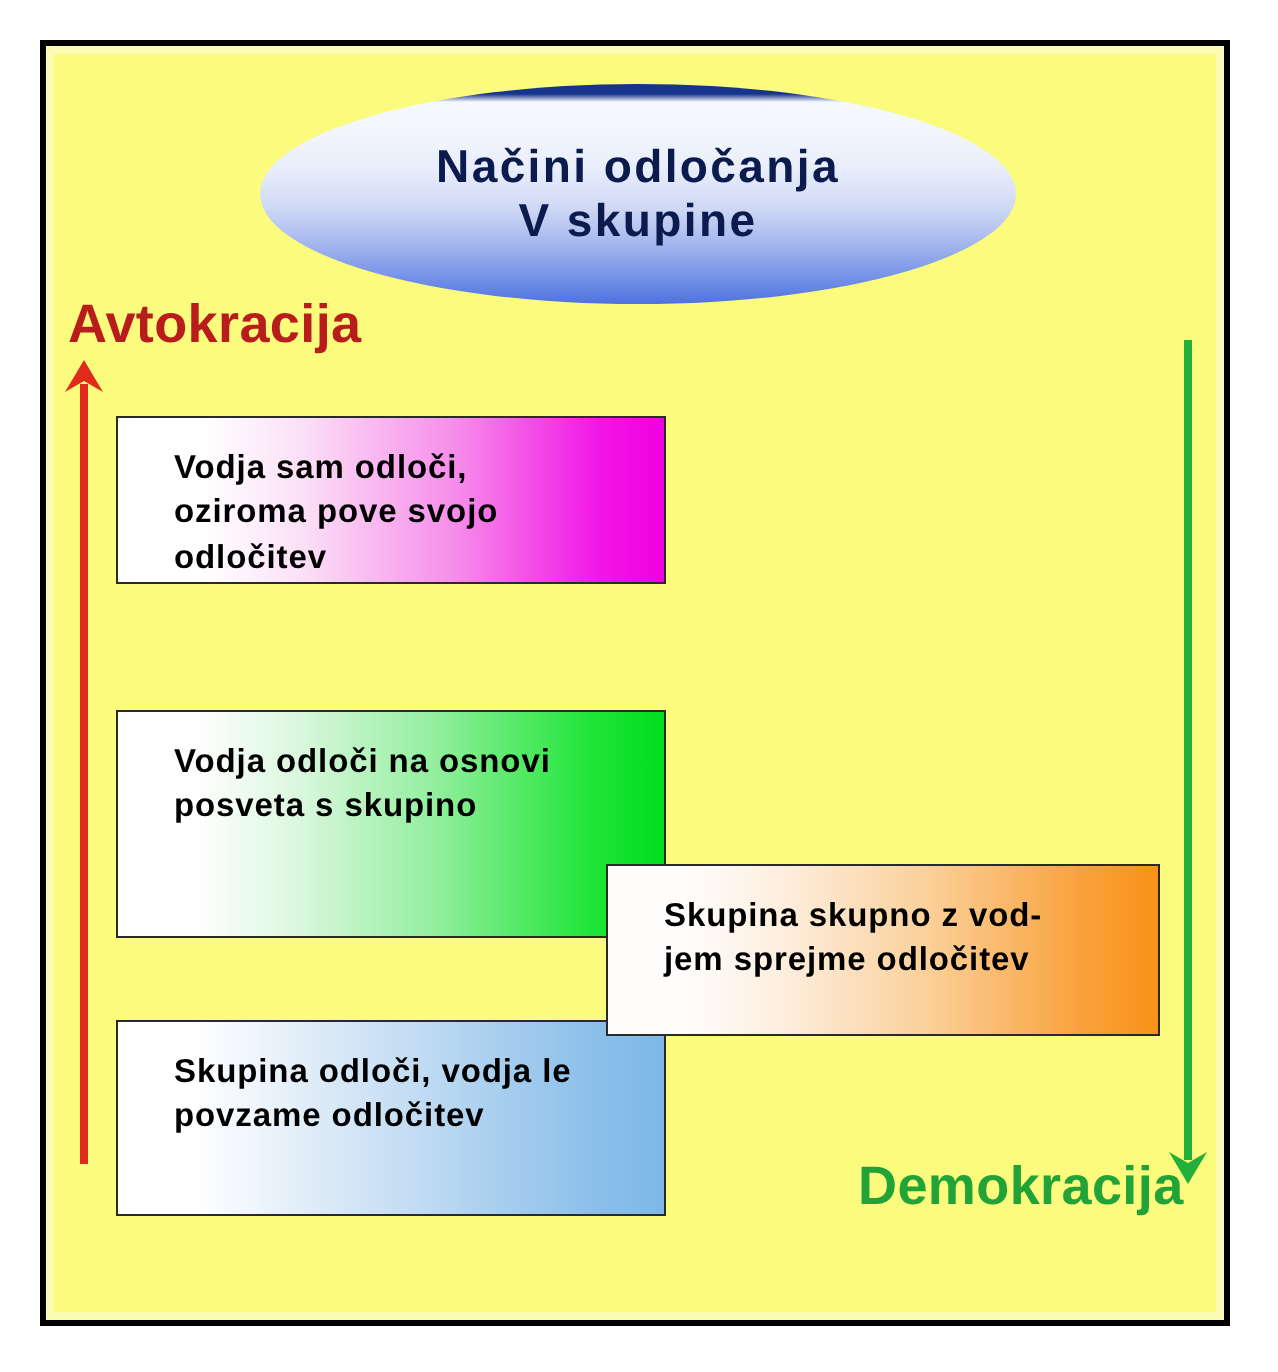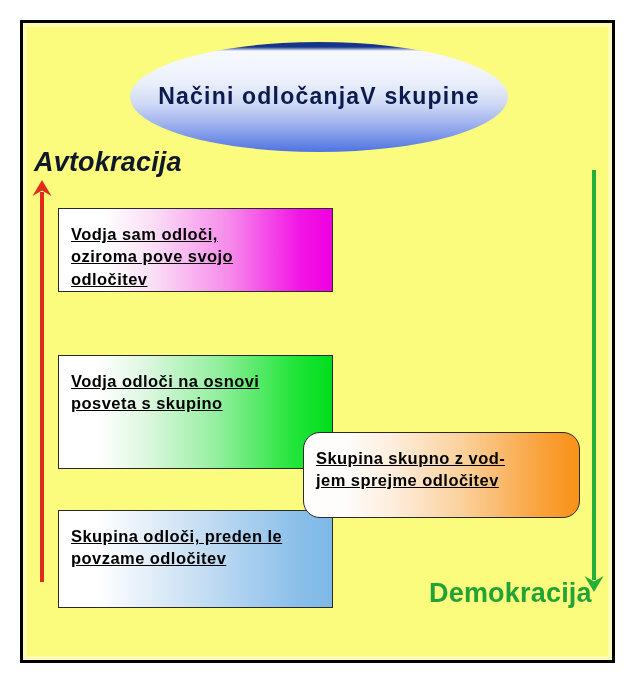--- a/index.html
+++ b/index.html
@@ -32,44 +32,43 @@
     position:absolute;
     left:130px;top:42px;
     width:378px;height:110px;
     border-radius:50%;
     background:linear-gradient(to bottom,
         #16348c 0px, #16348c 5px,
         #f6f8fd 9px, #f2f5fc 26px,
         #e9eefb 42px, #cfd9f5 62px,
         #9fb2ee 82px, #6c8ae6 100px, #4f72e0 110px);
     display:flex;
-    flex-direction:row;
+    flex-direction:column;
     align-items:center;
     justify-content:center;
     z-index:5;
   }
   .title-line{
     color:#0b1b4d;
     font-weight:bold;
     font-size:23px;
     letter-spacing:1.2px;
     line-height:1.18;
     white-space:nowrap;
   }
 
   
   #label-autocracy{
     position:absolute;
     left:34px;top:147px;
-    color:#0f172a;
+    color:#b91c1c;
     font-weight:bold;
     font-size:27px;
     letter-spacing:0.2px;
     z-index:6;
-    font-style:italic;
   }
   #label-democracy{
     position:absolute;
     left:411px;top:578px;
     color:#22a337;
     font-weight:bold;
     font-size:27px;
     letter-spacing:0.2px;
     z-index:6;
     margin-left:18px;
@@ -78,43 +77,42 @@
   
   .arrow-svg{position:absolute;z-index:4;}
   #arrow-up-wrap{left:30px;top:178px;}
   #arrow-down-wrap{left:582px;top:166px;}
 
   
   .box{
     position:absolute;
     border:1px solid #2a2a2a;
     box-sizing:border-box;
-    padding:14px 14px 0 12px;
+    padding:14px 14px 0 28px;
     z-index:3;
-    text-decoration:underline;
   }
   .box-text{
     color:#000000;
     font-weight:bold;
     font-size:16.5px;
     line-height:1.35;
     letter-spacing:0.45px;
     white-space:pre-line;
   }
 
   #box-0{left:58px;top:208px;width:275px;height:84px;
     background:linear-gradient(to right,#ffffff 0%,#ffffff 16%,#fbdff6 34%,#f68cea 62%,#f216e6 88%,#ef00e0 100%);}
   #box-1{left:303px;top:274px;width:277px;height:94px;
     background:linear-gradient(to right,#fdfdfd 0%,#fdfdfd 14%,#fde3e0 34%,#fa9a90 60%,#f42a17 86%,#ee1200 100%);
     z-index:4;}
   #box-2{left:58px;top:355px;width:275px;height:114px;
     background:linear-gradient(to right,#ffffff 0%,#ffffff 14%,#ddf7e0 32%,#93ef9e 58%,#22e53a 86%,#00dd1d 100%);}
   #box-3{left:303px;top:432px;width:277px;height:86px;
     background:linear-gradient(to right,#fefdfc 0%,#fefdfc 14%,#fdeedd 32%,#fbd09a 58%,#f9a23c 86%,#f99116 100%);
-    z-index:4;border-radius:17px;}
+    z-index:4;}
   #box-4{left:58px;top:510px;width:275px;height:98px;
     background:linear-gradient(to right,#ffffff 0%,#ffffff 14%,#e4eff9 32%,#bcd9f2 58%,#8dc0ea 86%,#7db8e8 100%);}
 </style>
 </head>
 <body>
 
 <div id="stage">
 
   <div id="frame">
     <div id="frame-inner"></div>
@@ -145,17 +143,17 @@
   </div>
   <div class="box" id="box-2">
     <div class="box-text">Vodja odloči na osnovi
 posveta s skupino</div>
   </div>
   <div class="box" id="box-3">
     <div class="box-text">Skupina skupno z vod-
 jem sprejme odločitev</div>
   </div>
   <div class="box" id="box-4">
-    <div class="box-text">Skupina odloči, preden le
+    <div class="box-text">Skupina odloči, vodja le
 povzame odločitev</div>
   </div>
 
 </div>
 
 </body></html>

